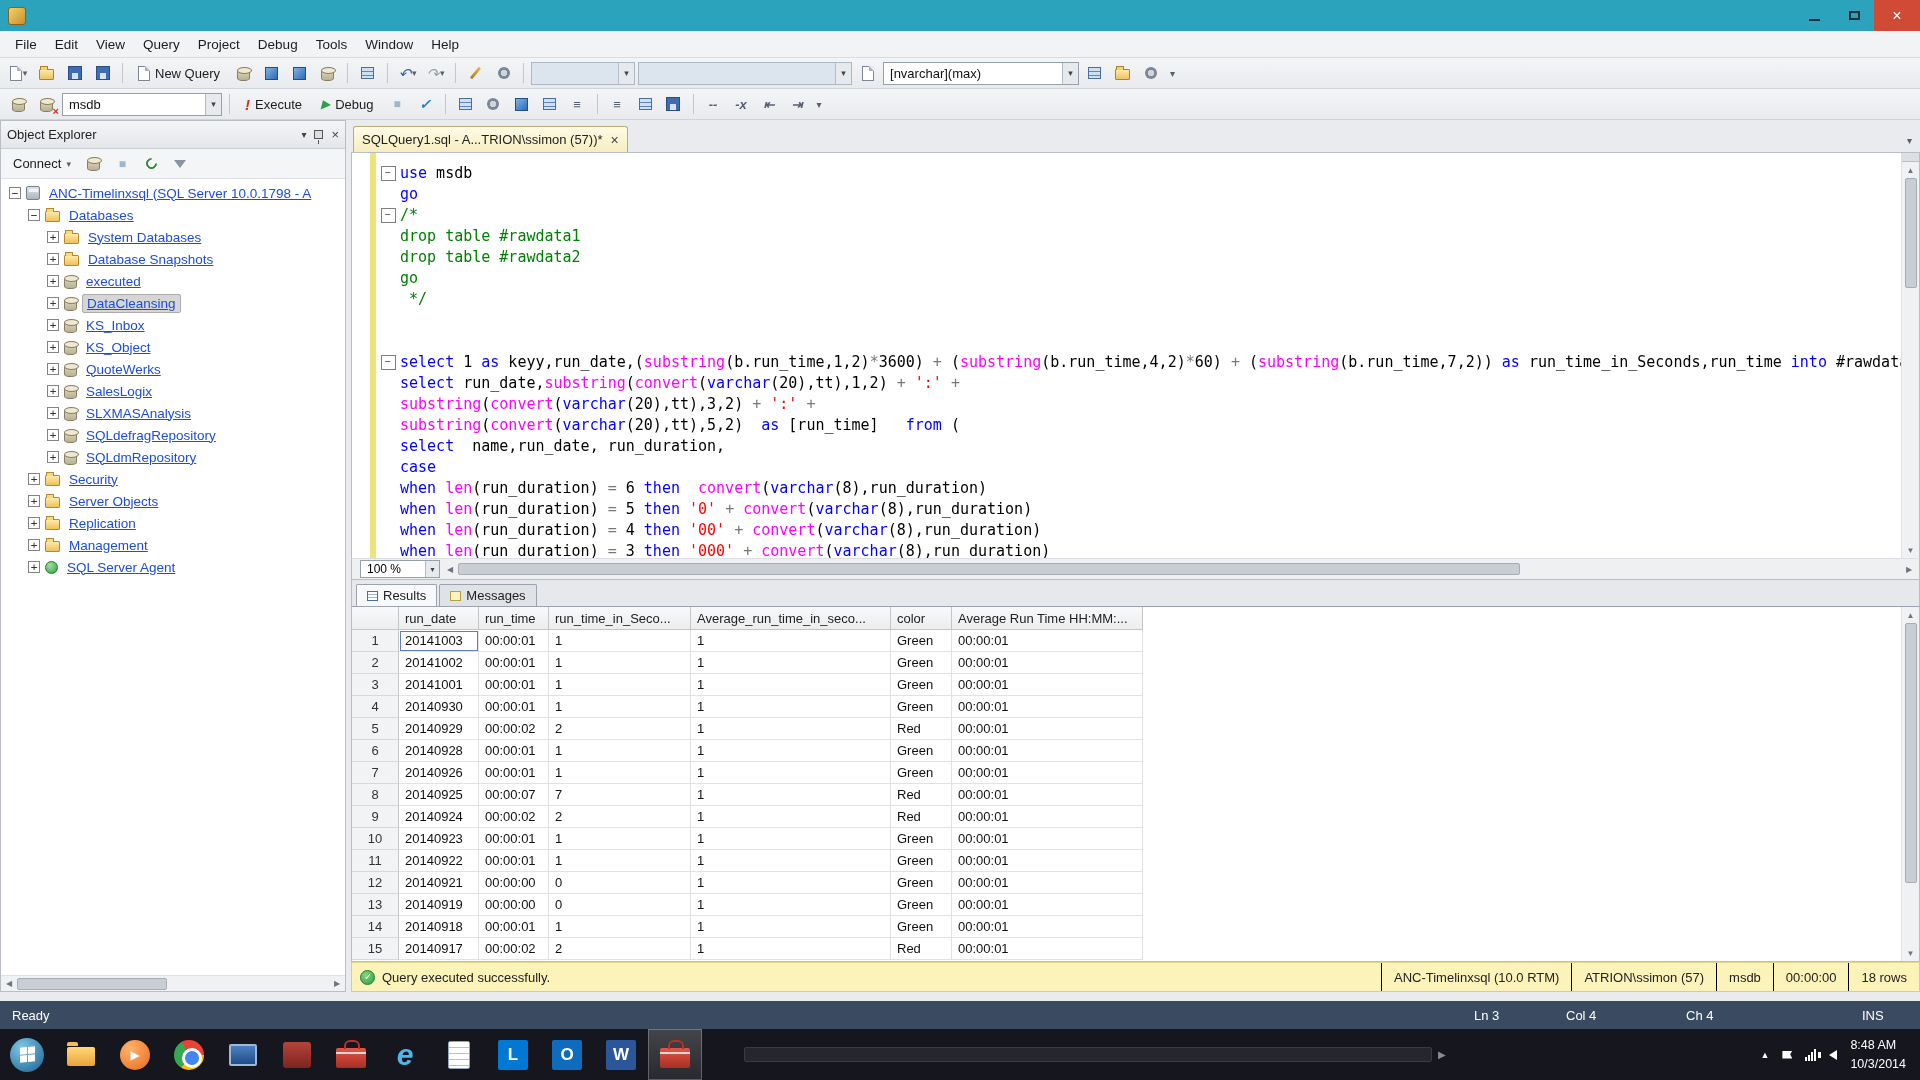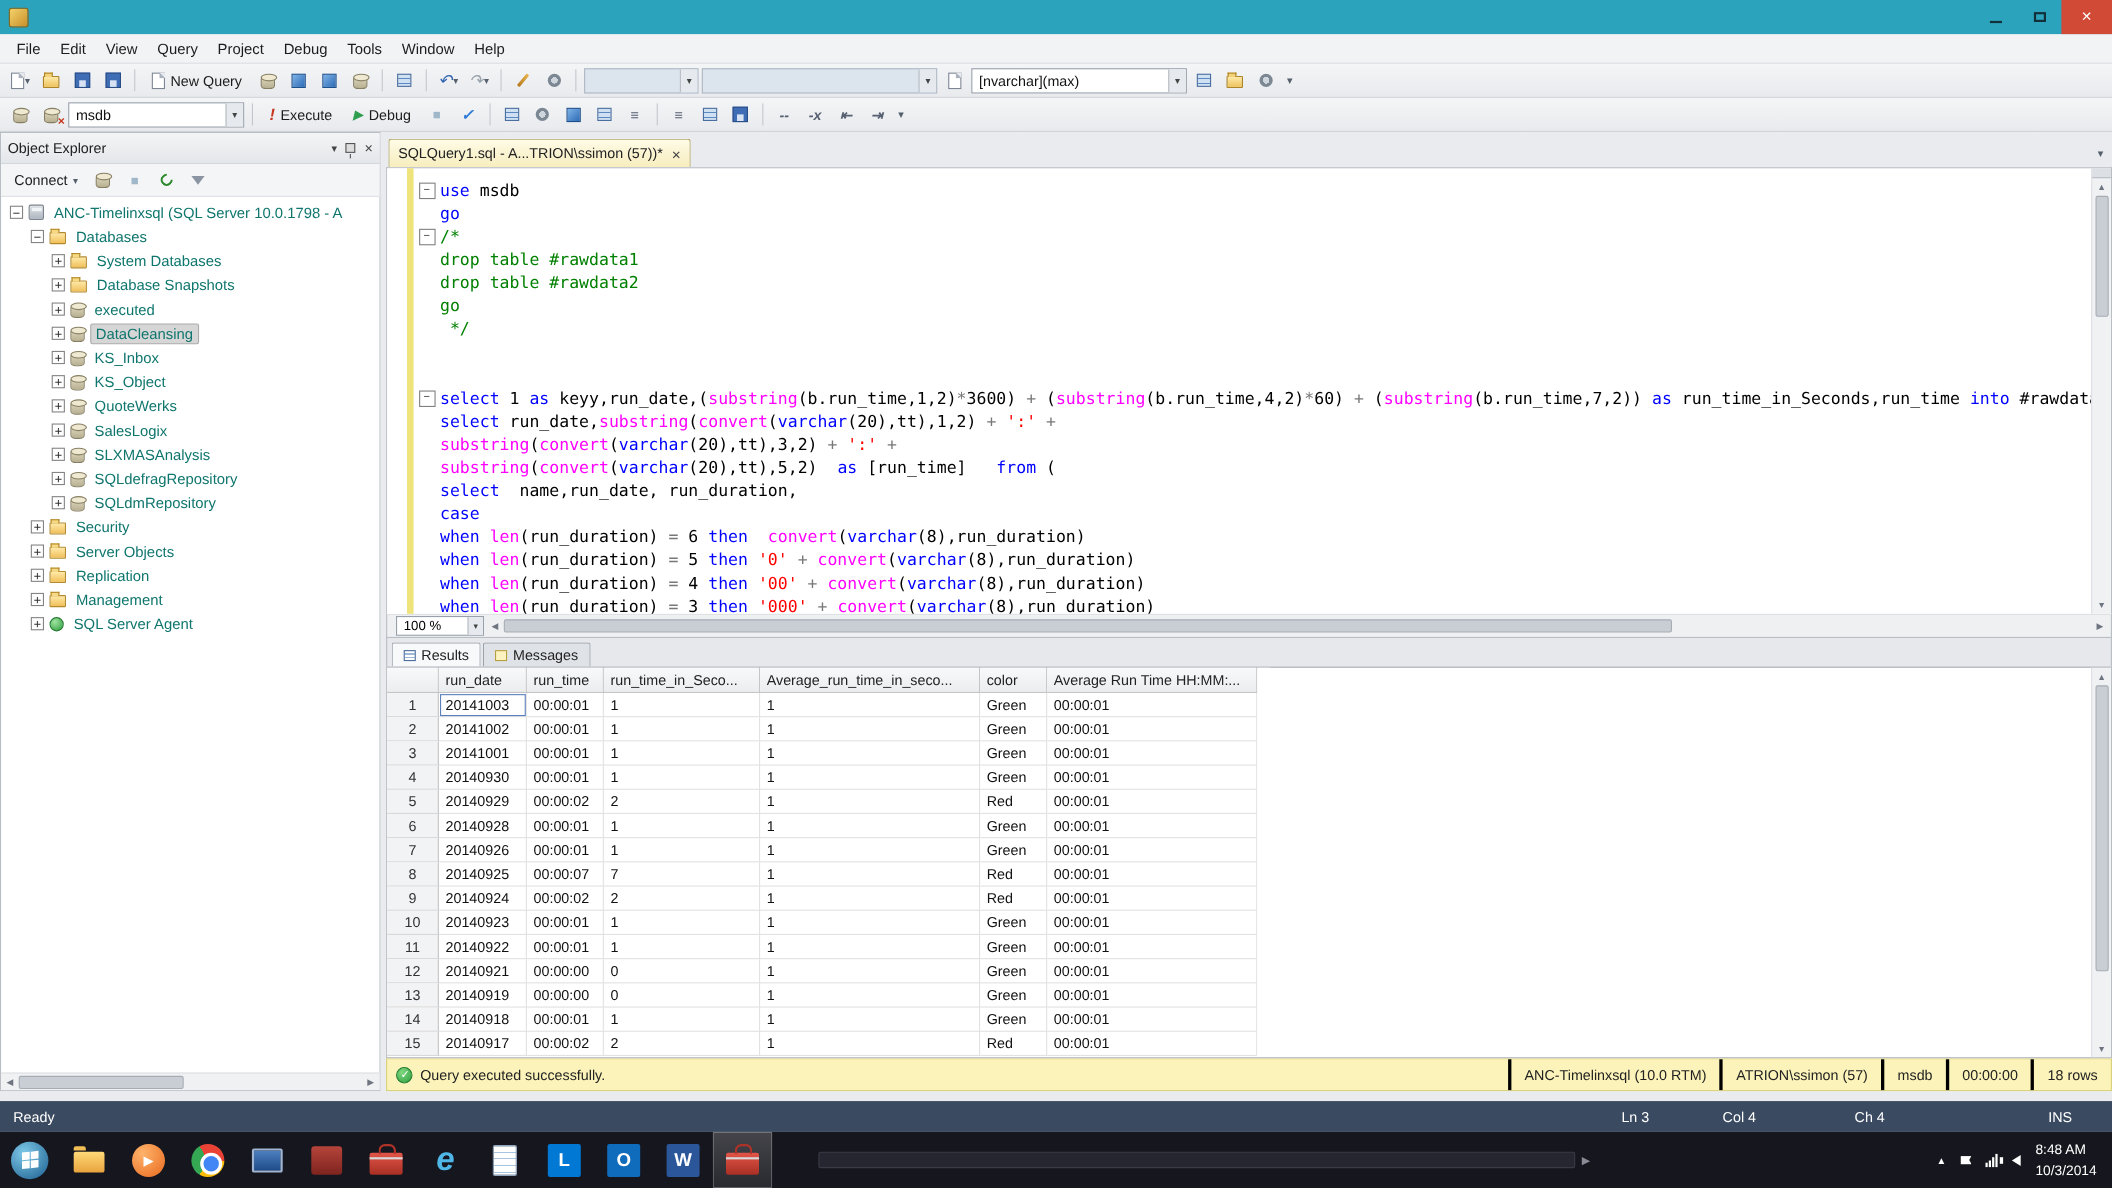--- a/index.html
+++ b/index.html
@@ -65,21 +65,21 @@
   .oe-header { height:28px; background:linear-gradient(#F3F4F6,#E4E7EA); border-bottom:1px solid #CBD0D6; display:flex; align-items:center; padding:0 6px; font-size:13px; color:#222; }
   .oe-header-icons { margin-left:auto; display:flex; gap:8px; align-items:center; }
   .oeh-ico { font-size:10px; color:#444; }
   .pin { width:9px; height:9px; border:1px solid #555; background:#ddd; position:relative; }
   .pin::after { content:""; position:absolute; left:3px; top:9px; width:1px; height:4px; background:#555; }
   .oe-toolbar { height:30px; background:#F4F5F7; border-bottom:1px solid #DDE0E4; display:flex; align-items:center; padding:0 6px; gap:4px; }
   .connect-btn { display:flex; align-items:center; gap:4px; font-size:13px; padding:3px 6px; color:#1c1c1c; }
   .oe-tree { flex:1; overflow:hidden; padding-top:3px; font-size:13.5px; }
   .tree-row { height:22px; display:flex; align-items:center; gap:5px; white-space:nowrap; }
   .expander { width:12px; height:12px; flex:0 0 12px; border:1px solid #848484; background:#fff; display:flex; align-items:center; justify-content:center; font-size:11px; line-height:1; color:#333; font-family:"DejaVu Sans Mono",monospace; }
-  .tree-label { padding:1px 4px; color:#0f766e; }
+  .tree-label { padding:1px 4px; color:#1d4ed8;text-decoration:underline; }
   .tree-label.sel { background:#D6D6D6; border:1px solid #ABABAB; border-radius:2px; }
   .ti { flex:0 0 auto; display:inline-block; position:relative; }
   .ti-folder { width:15px; height:11px; background:linear-gradient(#FFE9A8,#F0C05A); border:1px solid #B38A2D; border-radius:1px; margin-top:2px; }
   .ti-folder::before { content:""; position:absolute; top:-4px; left:0; width:6px; height:3px; background:#F7D883; border:1px solid #B38A2D; border-bottom:none; }
   .ti-database { width:13px; height:12px; background:linear-gradient(#ded8bd,#b8b092); border:1px solid #877f63; border-radius:5px/3px; margin-top:3px; }
   .ti-database::before { content:""; position:absolute; top:-3px; left:-1px; width:13px; height:5px; background:#efe9d2; border:1px solid #877f63; border-radius:50%; }
   .ti-server { width:14px; height:14px; background:linear-gradient(#dfe3e8,#aeb6c0); border:1px solid #7a828c; border-radius:2px; }
   .ti-server::after { content:""; position:absolute; left:2px; top:2px; width:9px; height:3px; background:#f2f5f8; }
   .ti-agent { width:13px; height:13px; border-radius:50%; background:radial-gradient(circle at 35% 30%,#9fe3a0,#2f9e3f); border:1px solid #1f7a2e; }
   .oe-hscroll { height:16px; flex:0 0 16px; background:#F0F1F3; border-top:1px solid #DDE0E4; display:flex; align-items:center; }
@@ -127,21 +127,21 @@
   table.grid th.filler, table.grid td.filler { background:#fff; border:none; }
   table.grid td { height:22px; border-right:1px solid #E2E2E2; border-bottom:1px solid #E2E2E2; padding:0 6px; white-space:nowrap; overflow:hidden; color:#111; }
   table.grid td.rownum { background:#F2F3F5; border-right:1px solid #C5C5C5; border-bottom:1px solid #D8D8D8; text-align:center; color:#333; }
   td.cell-focus { outline:1px solid #5B80BD; outline-offset:-2px; }
   .grid-vscroll { position:absolute; right:0; top:0; bottom:0; width:18px; background:#F0F1F3; border-left:1px solid #DDE0E4; display:flex; flex-direction:column; align-items:center; }
 
   .querystatus { height:30px; flex:0 0 30px; background:#FBF3B9; border:1px solid #D9D077; border-top:1px solid #E0D890; display:flex; align-items:center; padding-left:8px; font-size:13px; color:#222; }
   .ok-ico { width:15px; height:15px; border-radius:50%; background:radial-gradient(circle at 35% 30%,#7fd87f,#2E9E3E); border:1px solid #1F7A2E; margin-right:7px; position:relative; }
   .ok-ico::after { content:"✓"; position:absolute; left:3px; top:0px; color:#fff; font-size:10px; }
   .qs-right { margin-left:auto; display:flex; height:100%; align-items:center; }
-  .qs-right span { padding:0 12px; border-left:3px solid #000000; height:100%; display:flex; align-items:center; white-space:nowrap; }
+  .qs-right span { padding:0 12px; border-left:1px solid #000000; height:100%; display:flex; align-items:center; white-space:nowrap; }
 
   .bottom-strip { height:9px; flex:0 0 9px; background:#E9EBEE; }
 
   
   .statusbar { height:28px; flex:0 0 28px; background:#3A4A60; color:#fff; display:flex; align-items:center; font-size:13px; padding:0 12px; }
   .sb-item { display:inline-block; }
   .sb-ln { width:92px; } .sb-col { width:120px; } .sb-ch { width:176px; } .sb-ins { width:46px; }
   .sb-spacer { margin-left:auto; }
 
   

